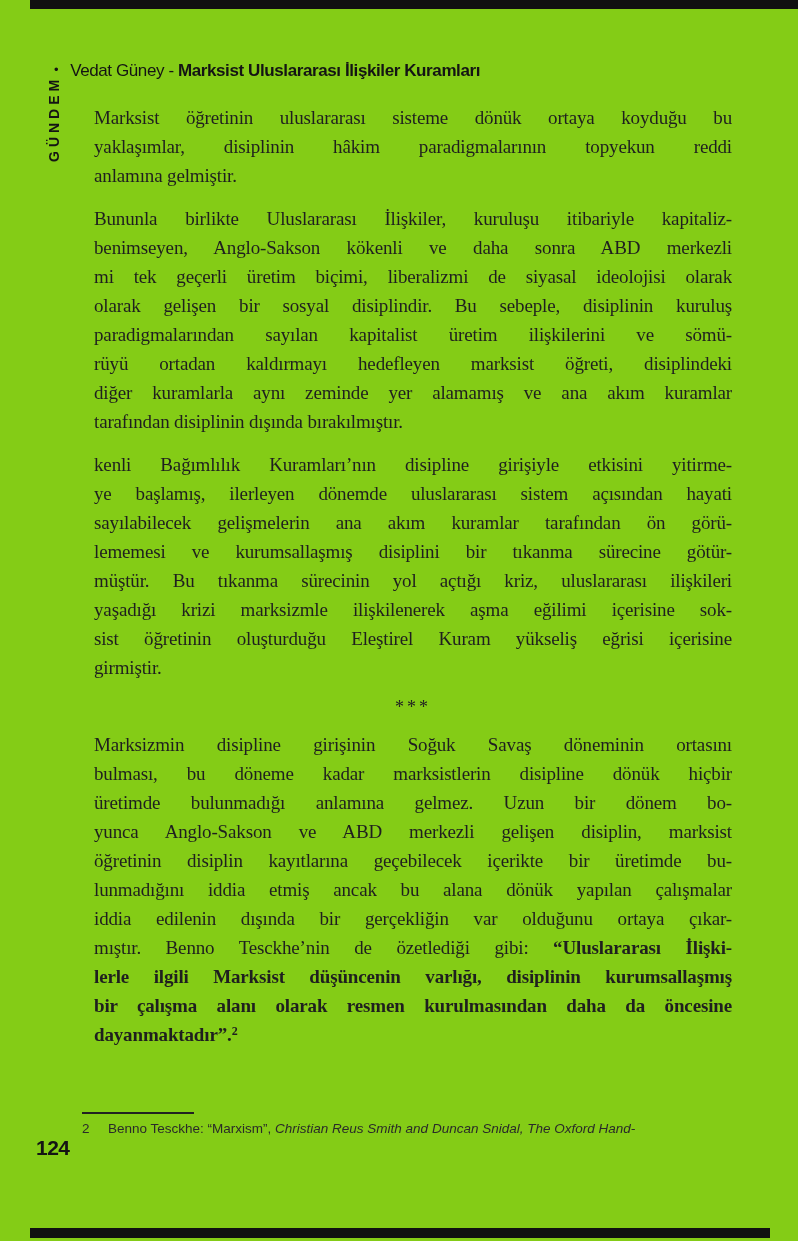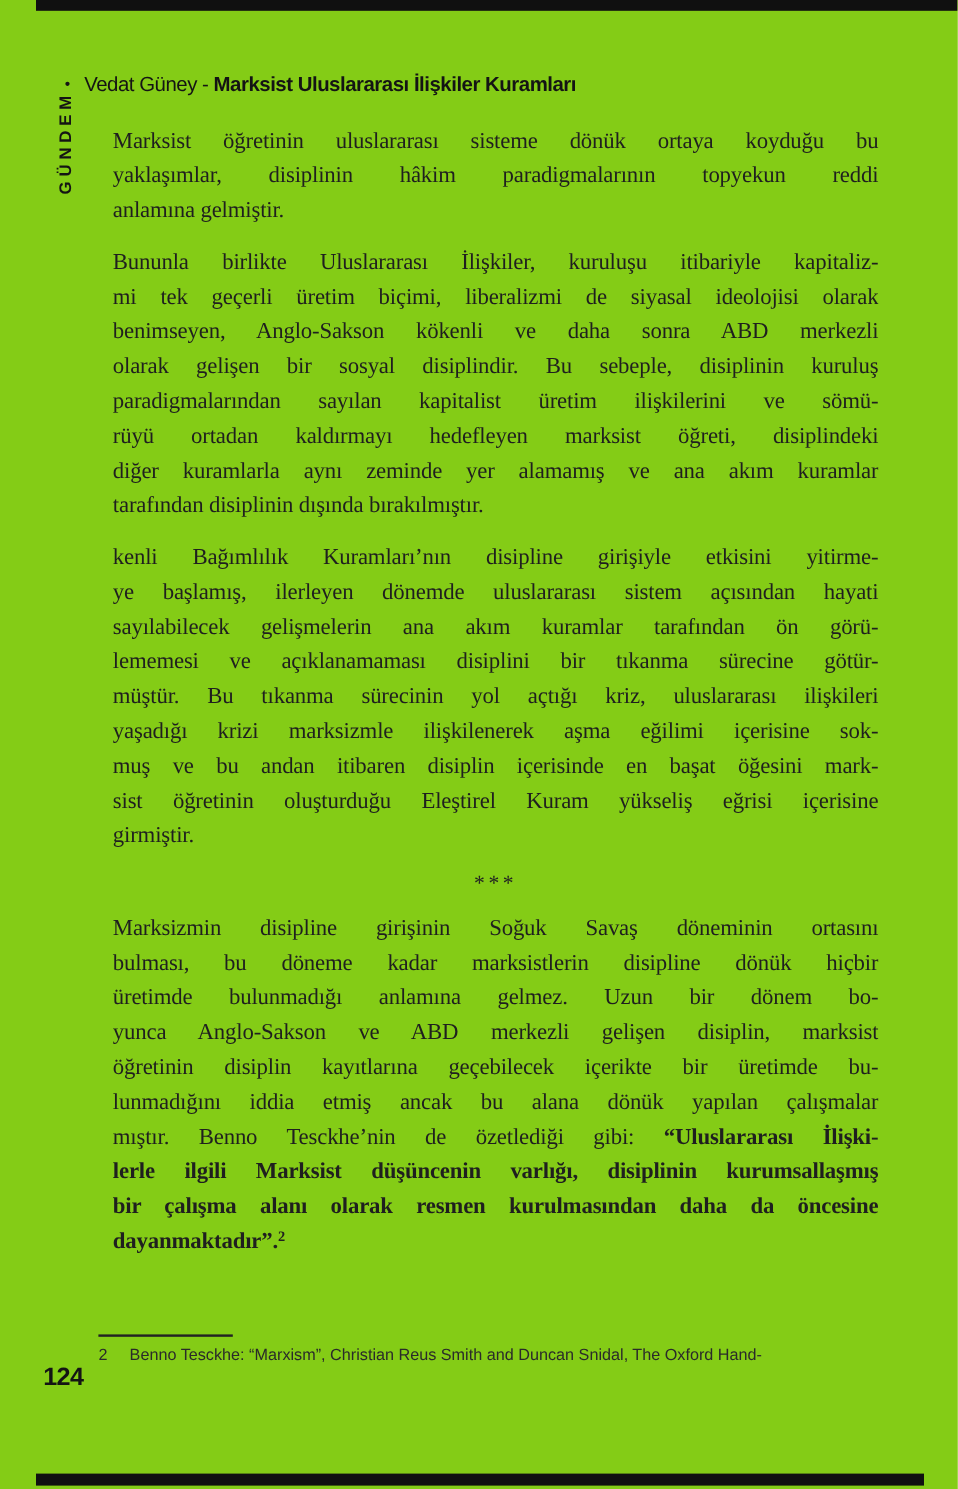--- a/index.html
+++ b/index.html
@@ -56,21 +56,21 @@
   .footnote-rule{
     position:absolute;left:82px;top:1112px;width:112px;height:0;
     border-top:2px solid #222;
   }
   .footnote{
     position:absolute;left:82px;top:1120px;width:680px;
     font-family:"Liberation Sans","DejaVu Sans",sans-serif;
     font-size:13.5px;line-height:17px;color:#2a2a2a;white-space:nowrap;
   }
   .footnote .fn-num{display:inline-block;width:26px;}
-  .footnote .fn-italic{}
+  .footnote .fn-italic{font-style:italic;}
   .page-number{
     position:absolute;left:36px;top:1136px;
     font-family:"Liberation Sans","DejaVu Sans",sans-serif;
     font-size:21px;font-weight:700;color:#141414;letter-spacing:-0.5px;
   }
 </style>
 </head>
 <body>
 
 <div class="page">
@@ -84,47 +84,47 @@
   <div class="gundem">GÜNDEM</div>
 
   <div class="body-text">
       <div class="para">
         <div class="line"><span>Marksist öğretinin uluslararası sisteme dönük ortaya koyduğu bu</span></div>
         <div class="line"><span>yaklaşımlar, disiplinin hâkim paradigmalarının topyekun reddi</span></div>
         <div class="line last"><span>anlamına gelmiştir.</span></div>
       </div>
       <div class="para">
         <div class="line"><span>Bununla birlikte Uluslararası İlişkiler, kuruluşu itibariyle kapitaliz-</span></div>
+        <div class="line"><span>benimseyen, Anglo-Sakson kökenli ve daha sonra ABD merkezli</span></div>
         <div class="line"><span>mi tek geçerli üretim biçimi, liberalizmi de siyasal ideolojisi olarak</span></div>
-        <div class="line"><span>benimseyen, Anglo-Sakson kökenli ve daha sonra ABD merkezli</span></div>
         <div class="line"><span>olarak gelişen bir sosyal disiplindir. Bu sebeple, disiplinin kuruluş</span></div>
         <div class="line"><span>paradigmalarından sayılan kapitalist üretim ilişkilerini ve sömü-</span></div>
         <div class="line"><span>rüyü ortadan kaldırmayı hedefleyen marksist öğreti, disiplindeki</span></div>
         <div class="line"><span>diğer kuramlarla aynı zeminde yer alamamış ve ana akım kuramlar</span></div>
         <div class="line last"><span>tarafından disiplinin dışında bırakılmıştır.</span></div>
       </div>
       <div class="para">
         <div class="line"><span>kenli Bağımlılık Kuramları’nın disipline girişiyle etkisini yitirme-</span></div>
         <div class="line"><span>ye başlamış, ilerleyen dönemde uluslararası sistem açısından hayati</span></div>
         <div class="line"><span>sayılabilecek gelişmelerin ana akım kuramlar tarafından ön görü-</span></div>
-        <div class="line"><span>lememesi ve açıklanamaması disiplini bir tıkanma sürecine götür-</span></div>
+        <div class="line"><span>lememesi ve kurumsallaşmış disiplini bir tıkanma sürecine götür-</span></div>
         <div class="line"><span>müştür. Bu tıkanma sürecinin yol açtığı kriz, uluslararası ilişkileri</span></div>
         <div class="line"><span>yaşadığı krizi marksizmle ilişkilenerek aşma eğilimi içerisine sok-</span></div>
-        <div class="line"><span>muş ve bu andan itibaren disiplin içerisinde en başat öğesini mark-</span></div>
         <div class="line"><span>sist öğretinin oluşturduğu Eleştirel Kuram yükseliş eğrisi içerisine</span></div>
         <div class="line last"><span>girmiştir.</span></div>
       </div>
       <div class="separator">***</div>
       <div class="para">
         <div class="line"><span>Marksizmin disipline girişinin Soğuk Savaş döneminin ortasını</span></div>
         <div class="line"><span>bulması, bu döneme kadar marksistlerin disipline dönük hiçbir</span></div>
         <div class="line"><span>üretimde bulunmadığı anlamına gelmez. Uzun bir dönem bo-</span></div>
         <div class="line"><span>yunca Anglo-Sakson ve ABD merkezli gelişen disiplin, marksist</span></div>
         <div class="line"><span>öğretinin disiplin kayıtlarına geçebilecek içerikte bir üretimde bu-</span></div>
         <div class="line"><span>lunmadığını iddia etmiş ancak bu alana dönük yapılan çalışmalar</span></div>
+        <div class="line"><span>iddia edilenin dışında bir gerçekliğin var olduğunu ortaya çıkar-</span></div>
         <div class="line"><span>mıştır. Benno Tesckhe’nin de özetlediği gibi: </span><span class="bold">“Uluslararası İlişki-</span></div>
         <div class="line"><span class="bold">lerle ilgili Marksist düşüncenin varlığı, disiplinin kurumsallaşmış</span></div>
         <div class="line"><span class="bold">bir çalışma alanı olarak resmen kurulmasından daha da öncesine</span></div>
         <div class="line last"><span class="bold">dayanmaktadır”.</span><sup class="bold">2</sup></div>
       </div>
     </div>
 
   <div class="footnote-rule"></div>
 
   <div class="footnote">

